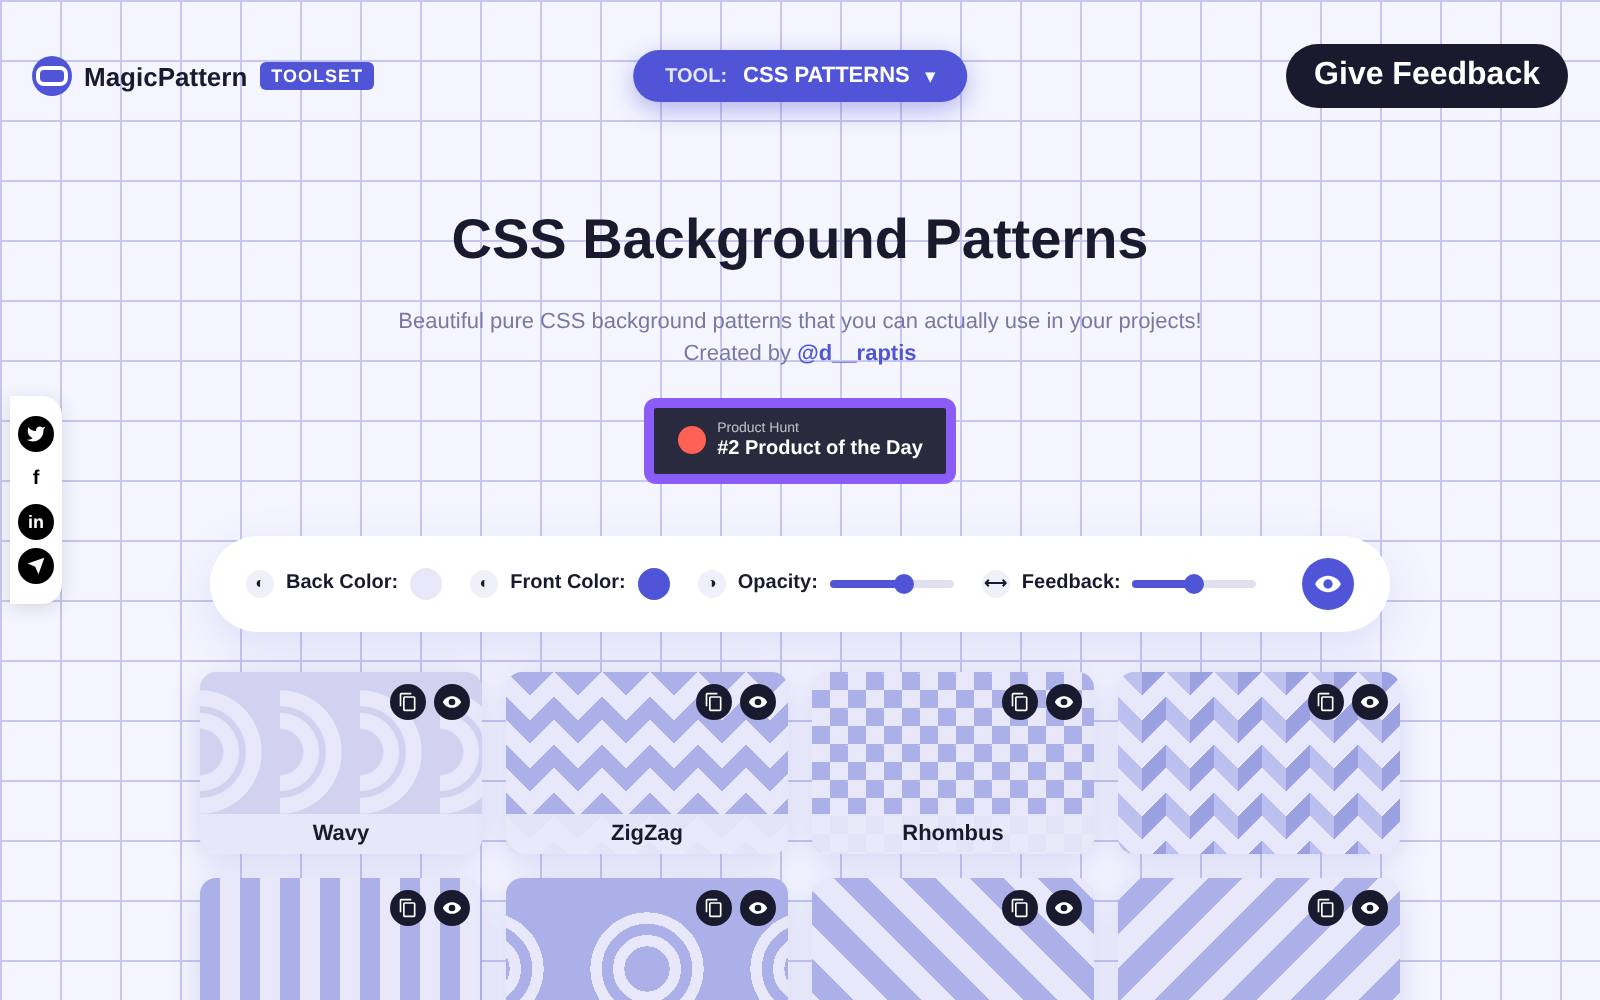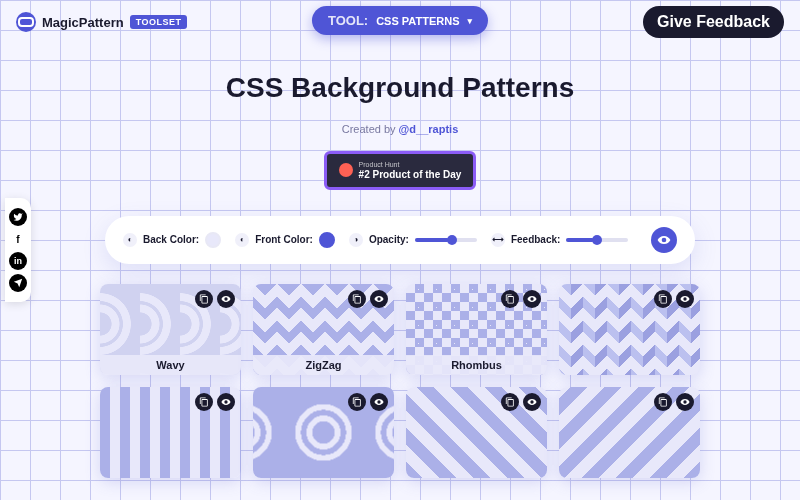--- a/index.html
+++ b/index.html
@@ -1,32 +1,32 @@
 <!DOCTYPE html>
 <html><head>
 <meta charset="utf-8">
 <style>
 *{margin:0;padding:0;box-sizing:border-box;font-family:-apple-system,BlinkMacSystemFont,'Segoe UI',sans-serif}
 body{width:800px;height:500px;overflow:hidden;background:#f5f5ff;background-image:linear-gradient(#c5c7f0 1px,transparent 1px),linear-gradient(90deg,#c5c7f0 1px,transparent 1px);background-size:30px 30px;position:relative}
-.header{display:flex;justify-content:space-between;padding:6px 16px;position:relative;z-index:10}
+.header{display:flex;align-items:center;justify-content:space-between;padding:22px 16px;position:relative;z-index:10}
 .logo-group{display:flex;align-items:center;gap:6px}
 .logo-icon{width:20px;height:20px;background:#4f55d6;border-radius:50%;display:flex;align-items:center;justify-content:center}
 .logo-icon::before{content:'';width:12px;height:6px;border:2px solid #fff;border-radius:4px;display:block}
 .logo-text{font-weight:600;font-size:13px;color:#1a1a2e}
 .toolset-badge{background:#4f55d6;color:#fff;font-size:9px;padding:2px 6px;border-radius:3px;font-weight:700;letter-spacing:0.5px}
 .tool-selector{position:absolute;left:50%;transform:translateX(-50%);background:#4f55d6;color:#fff;padding:7px 16px;border-radius:18px;display:flex;align-items:center;gap:8px;font-size:11px;font-weight:600;box-shadow:0 4px 12px rgba(79,85,214,0.4)}
-.tool-selector .label{opacity:0.85;font-size:13px}
+.tool-selector .label{opacity:0.85;font-size:10px}
 .chevron{font-size:9px}
 .feedback-btn{background:#1a1a2e;color:#fff;border:none;padding:7px 14px;border-radius:16px;font-size:16px;font-weight:600;cursor:pointer}
 .hero{text-align:center;padding:28px 20px 16px;position:relative;z-index:5}
 .hero h1{font-size:28px;font-weight:800;color:#1a1a2e;margin-bottom:19px}
 .hero .subtitle{font-size:11px;color:#7878a0;margin-bottom:4px}
 .hero .credit{font-size:11px;color:#7878a0}
 .hero .credit a{color:#4f55d6;text-decoration:none;font-weight:700}
-.ph-badge{display:inline-flex;align-items:center;gap:6px;background:#2a2a3e;color:#fff;padding:7px 12px;border-radius:6px;margin-top:16px;font-size:10px;border:3px solid #8b5cf6}
+.ph-badge{display:inline-flex;align-items:center;gap:6px;background:#2a2a3e;color:#fff;padding:7px 12px;border-radius:6px;margin-top:16px;font-size:10px;border:5px solid #8b5cf6}
 .ph-medal{width:14px;height:14px;background:#ff6154;border-radius:50%;position:relative}
 .ph-text{text-align:left;line-height:1.1}
 .ph-text .ph-label{font-size:7px;opacity:0.7}
 .ph-text .ph-title{font-weight:700;font-size:10px}
 .social-bar{position:absolute;left:5px;top:198px;background:#fff;border-radius:0 10px 10px 0;padding:6px 4px;z-index:20;box-shadow:0 2px 10px rgba(0,0,0,0.12)}
 .social-icon{width:18px;height:18px;background:#000;border-radius:50%;margin:4px 0;display:flex;align-items:center;justify-content:center;color:#fff;font-size:10px;cursor:pointer}
 .controls{background:#fff;border-radius:30px;margin:10px auto;width:590px;padding:11px 18px;display:flex;align-items:center;gap:14px;box-shadow:0 8px 24px rgba(90,95,200,0.15);position:relative;z-index:5}
 .control{display:flex;align-items:center;gap:6px;font-size:10px;color:#1a1a2e;font-weight:600}
 .ctrl-icon{width:14px;height:14px;border-radius:50%;background:#f0f0fa;display:flex;align-items:center;justify-content:center;font-size:8px}
 .swatch{width:16px;height:16px;border-radius:50%;border:2px solid #e8e8f5}
@@ -79,20 +79,21 @@
   <div class="social-icon" style="font-weight:800;font-size:9px">in</div>
   <div class="social-icon">
       <svg viewBox="0 0 24 24" width="10" height="10" fill="#fff">
         <path d="M22 2L11 13 2 9l20-7-7 20-4-9"></path>
       </svg>
     </div>
 </div>
 
 <div class="hero">
   <h1>CSS Background Patterns</h1>
+  <p class="subtitle">Beautiful pure CSS background patterns that you can actually use in your projects!</p>
   <p class="credit">
     <span>Created by </span><a>@d__raptis</a>
   </p>
   <div class="ph-badge">
     <div class="ph-medal"></div>
     <div class="ph-text">
       <div class="ph-label">Product Hunt</div>
       <div class="ph-title">#2 Product of the Day</div>
     </div>
   </div>

